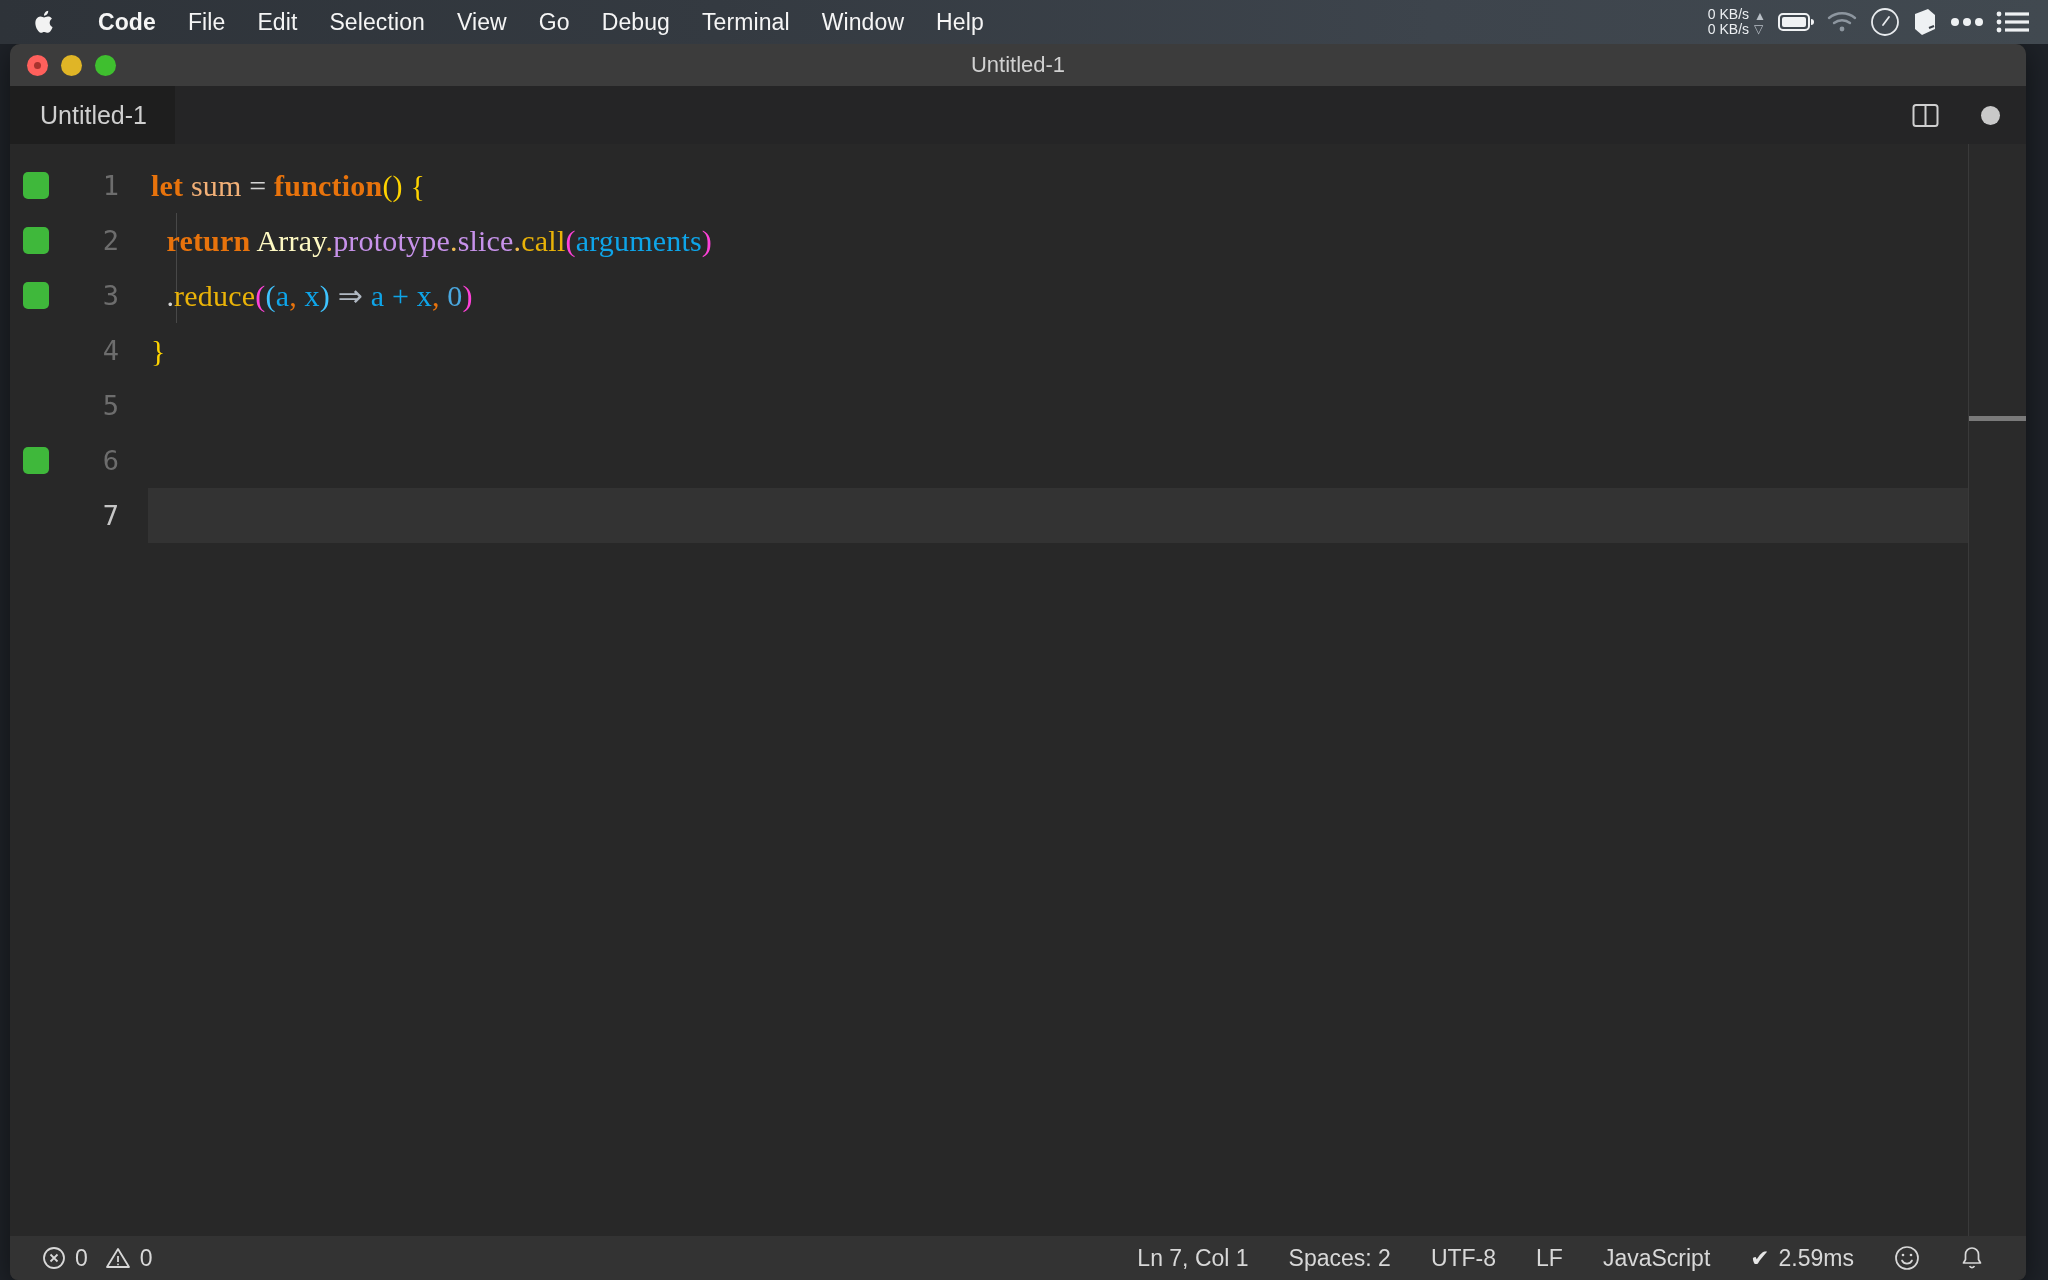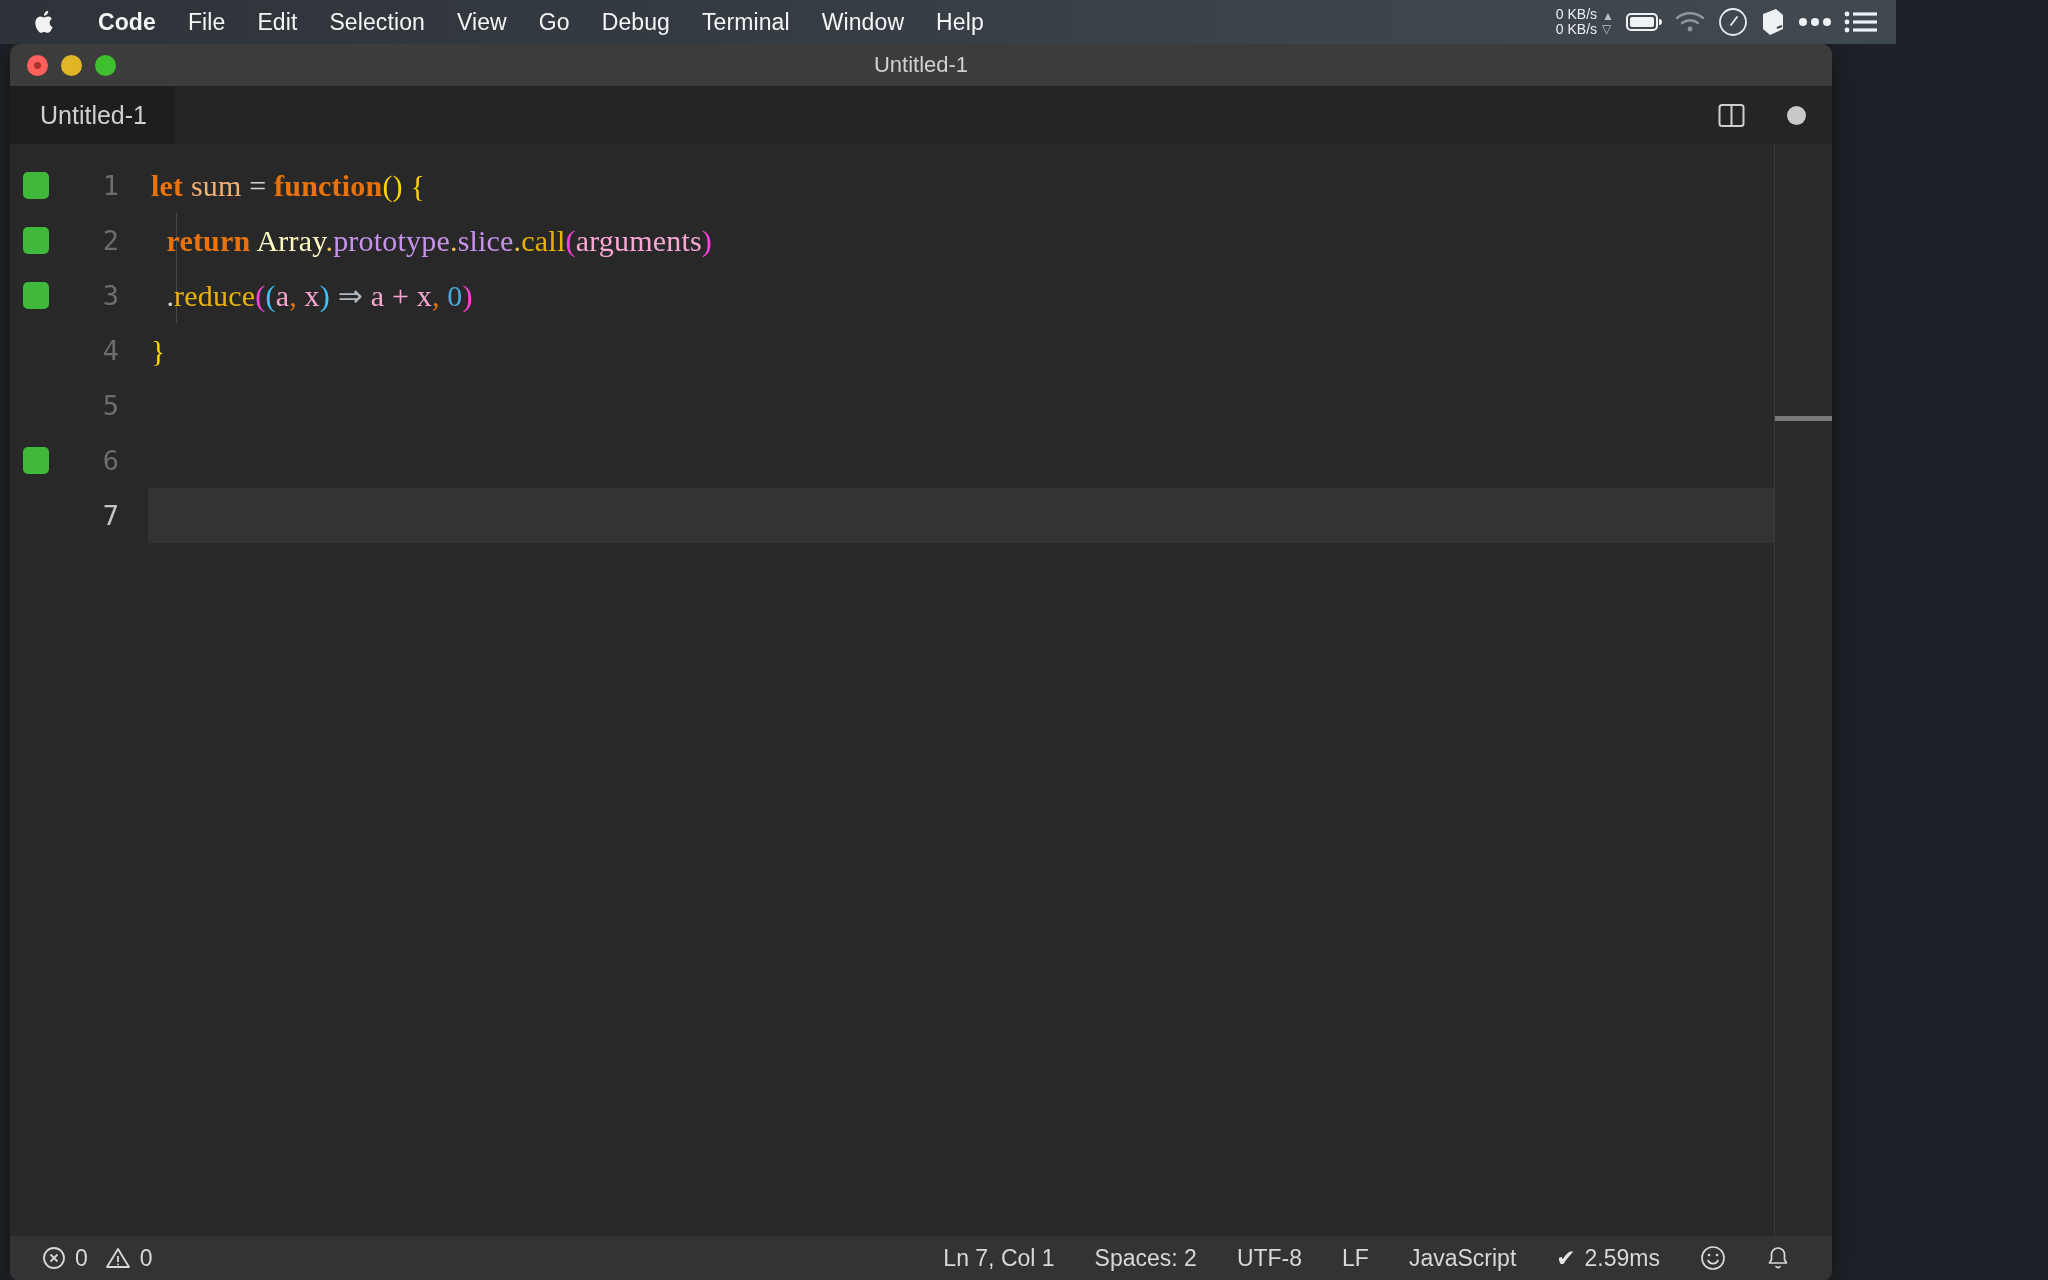--- a/index.html
+++ b/index.html
@@ -7,21 +7,21 @@
     width: 2048px; height: 1280px;
     background: #1e2228;
     font-family: "Liberation Sans", sans-serif;
     overflow: hidden;
   }
   #root { position: relative; width: 2048px; height: 1280px; }
 
   
   .menubar {
     position: absolute; top: 0; left: 0;
-    width: 1896px; height: 44px;
+    width: 2048px; height: 44px;
     background: linear-gradient(to right, #2e3339 0%, #343a41 35%, #3d444c 70%, #414950 100%);
     display: flex; align-items: center;
     z-index: 40;
   }
   .apple-logo {
     margin-left: 34px; margin-right: 26px;
     width: 22px; height: 26px;
     display: flex; align-items: center; justify-content: center;
   }
   .apple-logo svg { width: 22px; height: 26px; fill: #f2f2f2; }
@@ -43,21 +43,21 @@
     color: #eceff2; font-size: 14px; line-height: 1.1;
   }
   .netspeed .nums { text-align: right; font-family: "Liberation Sans", sans-serif; }
   .netspeed .arrows { display: flex; flex-direction: column; gap: 1px; color: #b9c0c7; font-size: 12px; line-height: 1; }
   .sicon { display: flex; align-items: center; justify-content: center; }
   .sicon svg { display: block; }
 
   
   .window {
     position: absolute; left: 10px; top: 44px;
-    width: 1822px; height: 1236px;
+    width: 2016px; height: 1236px;
     background: #252526;
     border-radius: 10px 10px 8px 8px;
     overflow: hidden;
     box-shadow: 0 6px 30px rgba(0,0,0,0.5);
   }
   .titlebar {
     position: relative;
     height: 42px; width: 100%;
     background: #3c3c3c;
     display: flex; align-items: center;
@@ -147,21 +147,21 @@
   
   .kw      { color: #e8730c; font-weight: bold; }
   .fnname  { color: #f2b077; }
   .op      { color: #d4d4d4; }
   .paren-y { color: #ffd400; }
   .paren-m { color: #ff41d8; }
   .paren-c { color: #3fc4ff; }
   .cls     { color: #fef9c3; }
   .prop    { color: #c792ea; }
   .method  { color: #eab308; }
-  .param   { color: #f9a8d4; margin-top: 32px; }
+  .param   { color: #0ea5e9; margin-top: 32px; }
   .comma   { color: #e8730c; }
   .num     { color: #4aa8e0; }
   .arrow   { color: #b0b8c2; }
   .cmt     { color: #8d8d8d; font-style: italic; }
   .dot     { color: #f0bb52; }
   .punct   { color: #d4d4d4; }
 
   
   .overview {
     position: absolute; right: 0; top: 0; bottom: 0;

